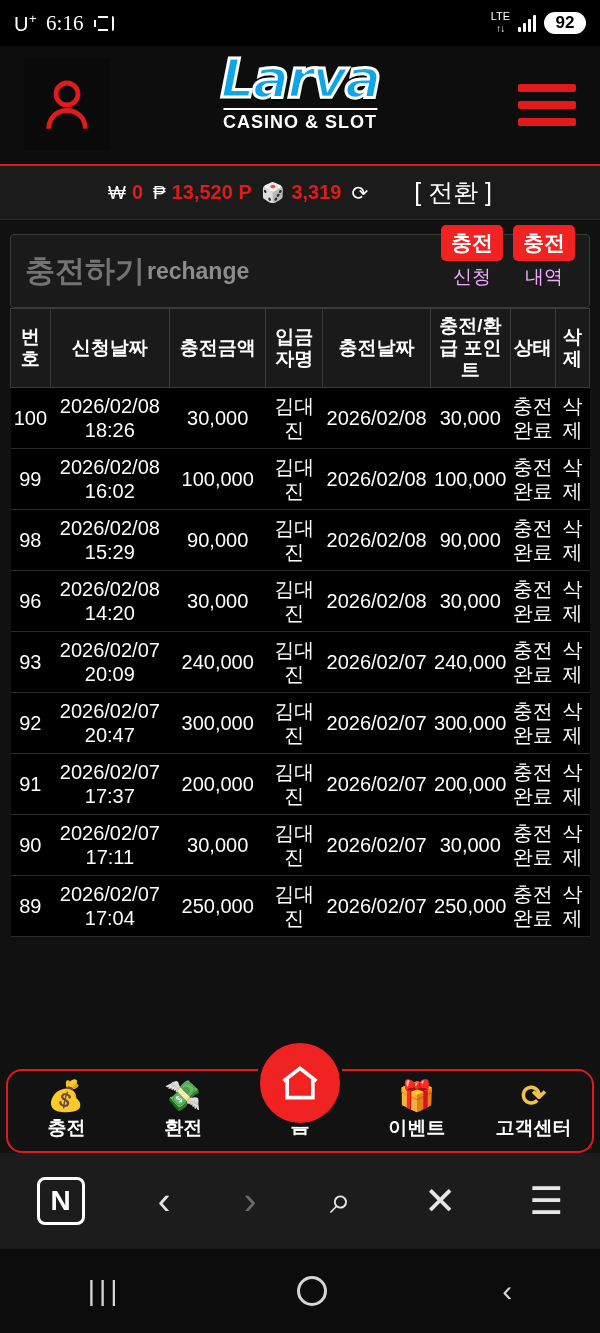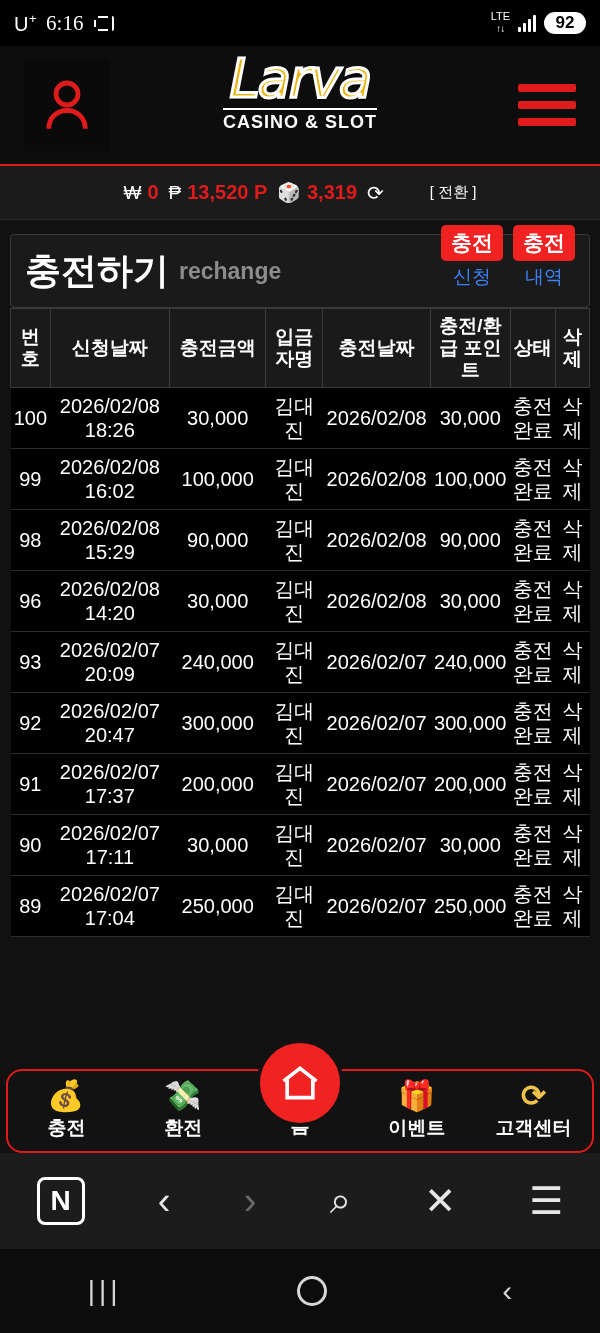--- a/index.html
+++ b/index.html
@@ -49,58 +49,58 @@
     position: relative;
   }
   .avatar-btn {
     width: 86px; height: 92px; background: #0a0a0a;
     display: flex; align-items: center; justify-content: center;
   }
   .avatar-btn svg { width: 44px; height: 50px; }
   .logo { position: absolute; left: 50%; transform: translateX(-50%); top: 6px; text-align: center; }
   .logo-word {
     font-family: "DejaVu Sans", sans-serif;
-    font-size: 54px; font-weight: 400; font-style: italic; color: #eab308;
+    font-size: 54px; font-weight: 700; font-style: italic; color: #0ea5e9;
     -webkit-text-stroke: 3px #fff; letter-spacing: -2px; line-height: 1;
     text-shadow: 0 3px 0 #000;
   }
   .logo-sub {
     margin-top: 2px; color: #fff; font-size: 18px; font-weight: 700; letter-spacing: 1px;
     border-top: 2px solid #fff; padding-top: 2px; display: inline-block;
   }
   .burger { display: flex; flex-direction: column; gap: 9px; }
   .burger i { display: block; width: 58px; height: 8px; background: #e01b1b; border-radius: 2px; }
 
   
   .balancebar {
     height: 54px; background: #1b1b1b; display: flex; align-items: center;
     justify-content: center; gap: 10px; color: #fff; font-size: 20px;
     border-bottom: 1px solid #2a2a2a;
   }
   .bal-item { display: flex; align-items: center; gap: 6px; }
   .bal-icon { color: #fff; font-size: 19px; }
   .bal-val { color: #e01b1b; font-weight: 700; }
   .refresh { color: #fff; font-size: 20px; }
-  .convert { color: #fff; font-size: 15px; padding-left: 36px; }
+  .convert { color: #fff; font-size: 25px; padding-left: 36px; }
 
   
   .panel-wrap { padding: 14px 10px 0 10px; }
   .panel-head {
     background: #1a1a1a; border: 1px solid #3a3a3a; border-radius: 4px;
     height: 74px; display: flex; align-items: center; padding: 0 14px; position: relative;
   }
-  .panel-title { color: #ffffff; font-size: 36px; font-weight: 700; }
-  .panel-sub { color: #8c8c8c; font-size: 23px; font-weight: 700; margin-left: 10px; }
+  .panel-title { color: #737373; font-size: 30px; font-weight: 700; }
+  .panel-sub { color: #8c8c8c; font-size: 23px; font-weight: 700; margin-left: 2px; }
   .panel-btns { position: absolute; right: 14px; top: -10px; display: flex; gap: 10px; }
   .pbtn { text-align: center; }
   .pbtn .tag {
     background: #f02222; color: #fff; font-weight: 700; font-size: 21px;
     border-radius: 5px; padding: 4px 10px; display: block;
   }
-  .pbtn .sub { color: #3b82f6; font-size: 19px; margin-top: 3px; display: block; font-family: Liberation Serif, serif; }
+  .pbtn .sub { color: #f0abfc; font-size: 19px; margin-top: 3px; display: block; font-family: Liberation Serif, serif; }
 
   
   .table-wrap { padding: 0 10px; }
   table { width: 100%; border-collapse: collapse; table-layout: fixed; }
   th {
     background: #1a1a1a; color: #fff; font-size: 19px; font-weight: 700;
     border: 1px solid #3a3a3a; padding: 6px 2px; line-height: 1.15;
   }
   td {
     background: #000; color: #fff; font-size: 20px; text-align: center;

